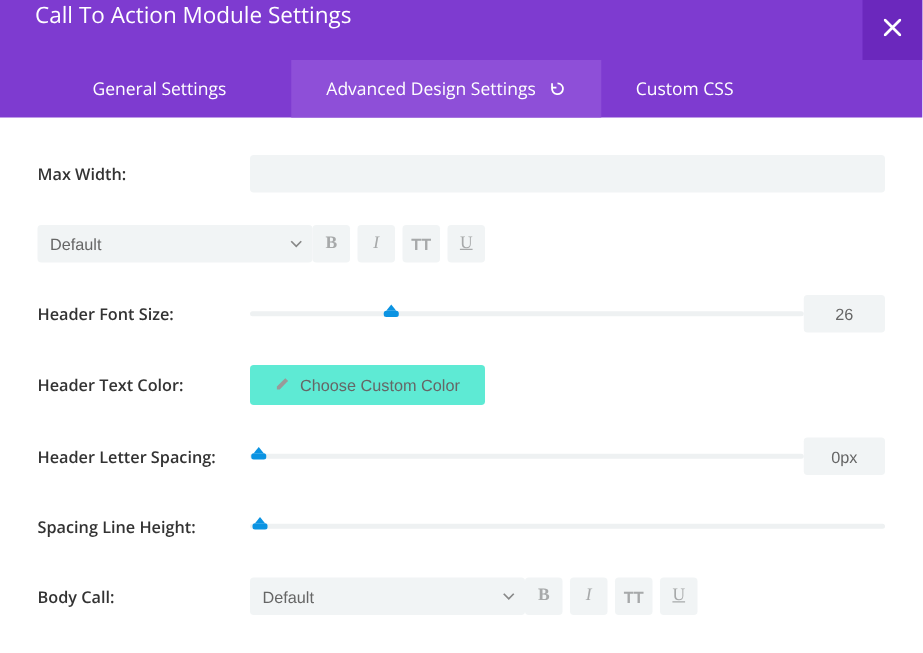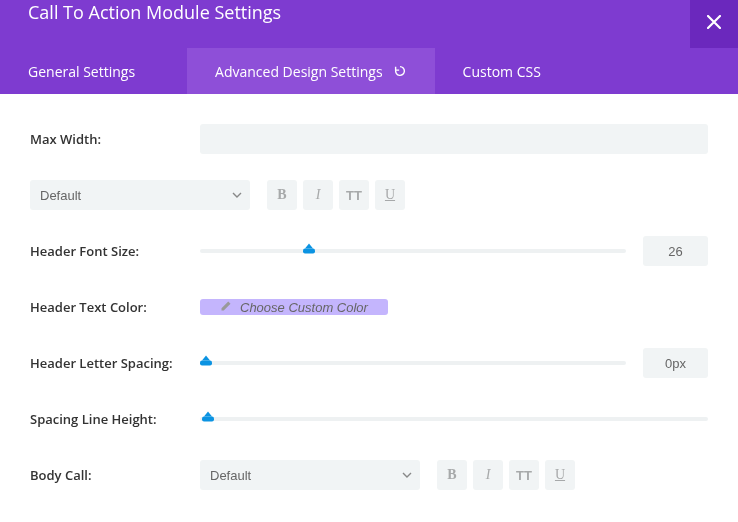--- a/index.html
+++ b/index.html
@@ -2,46 +2,46 @@
 <html><head>
 <meta charset="utf-8">
 <style>
 * { margin:0; padding:0; box-sizing:border-box; }
 body { font-family:"Open Sans","Helvetica Neue",Arial,sans-serif; background:#fff; color:#555; font-size:13px; }
 .modal { width:738px; }
 .header { background:#7e3bd0; height:48px; display:flex; align-items:flex-start; padding:0 28px; position:relative; }
 .header h3 { color:#fff; font-weight:400; font-size:18px; }
 .close { position:absolute; top:0; right:0; width:48px; height:48px; background:#6b28bd; display:flex; align-items:center; justify-content:center; cursor:pointer; }
 .close svg { width:14px; height:14px; }
-.tabs { background:#7e3bd0; display:flex; height:46px; }
+.tabs { background:#7e3bd0; display:flex; height:46px;padding-left:46px; }
 .tab { padding:0 28px; display:flex; align-items:center; color:#fff; font-size:14px; cursor:pointer; height:46px; }
 .tab.active { background:#8e4fd8;margin-left:24px; }
 .reset-icon { margin-left:10px; display:inline-flex; }
 .reset-icon svg { width:14px; height:14px; }
 .body { padding:30px 30px 10px 30px; }
 .row { display:flex; align-items:center; min-height:30px; margin-bottom:26px; }
 .label { width:170px; font-weight:600; font-size:13px; color:#333; }
-.ctrl { flex:1; display:flex; align-items:center; gap:17px; }
+.ctrl { flex:1; display:flex; align-items:center; gap:0; }
 .text-input { width:100%; height:30px; background:#f1f4f5; border:none; border-radius:3px; padding:0 10px; font-size:13px; color:#555; }
 .select-wrap { position:relative; width:220px; }
 .select { width:100%; height:30px; background:#f1f4f5; border:none; border-radius:3px; padding:0 10px; font-size:13px; color:#666; appearance:none; }
 .select-caret { position:absolute; right:8px; top:50%; transform:translateY(-50%); pointer-events:none; }
 .select-caret svg { width:10px; height:10px; }
 .style-btns { display:flex; gap:6px; }
 .style-btn { width:30px; height:30px; background:#f1f4f5; border:none; border-radius:3px; cursor:pointer; display:flex; align-items:center; justify-content:center; color:#a7a9aa; }
 .style-btn .b { font-weight:700; font-size:14px; font-family:Georgia,serif; }
 .style-btn .i { font-style:italic; font-size:14px; font-family:Georgia,serif; }
 .style-btn .tt { font-size:13px; letter-spacing:0; font-weight:600; }
 .style-btn .u { text-decoration:underline; font-size:14px; font-family:Georgia,serif; }
 .slider-wrap { position:relative; flex:1; height:30px; display:flex; align-items:center; }
 .slider-track { position:absolute; left:0; right:0; top:50%; height:4px; background:#eef1f2; border-radius:2px; transform:translateY(-50%); }
 .slider-thumb { position:absolute; top:50%; width:12px; height:5px; background:#0b93e2; border-radius:2px; transform:translate(-50%,-50%); cursor:pointer; }
 .slider-thumb::after { content:""; position:absolute; left:50%; top:-5px; transform:translateX(-50%); width:0; height:0; border-left:4px solid transparent; border-right:4px solid transparent; border-bottom:5px solid #0b93e2; }
 .value-box { width:65px; height:30px; background:#f1f4f5; border:none; border-radius:3px; text-align:center; font-size:13px; color:#666; }
-.color-btn { height:16px; padding:0 20px; background:#c4b5fd; border:none; border-radius:3px; font-size:13px; color:#666; display:inline-flex; align-items:center; gap:8px; cursor:pointer;font-style:italic; }
+.color-btn { height:32px; padding:0 20px; background:#5eead4; border:none; border-radius:3px; font-size:13px; color:#666; display:inline-flex; align-items:center; gap:8px; cursor:pointer; }
 .eyedrop svg { width:12px; height:12px; }
 </style>
 </head>
 <body>
 
 <div class="modal">
 
   <div class="header">
     <h3>Call To Action Module Settings</h3>
     <div class="close">

